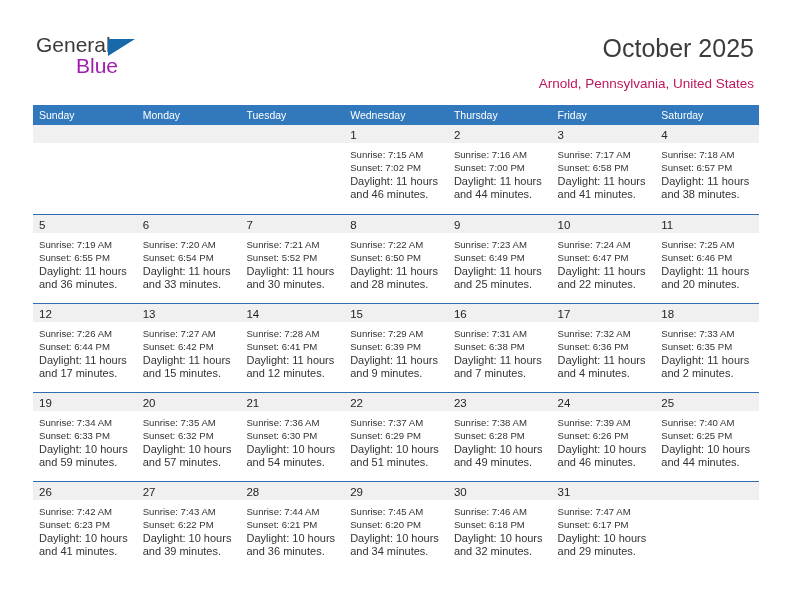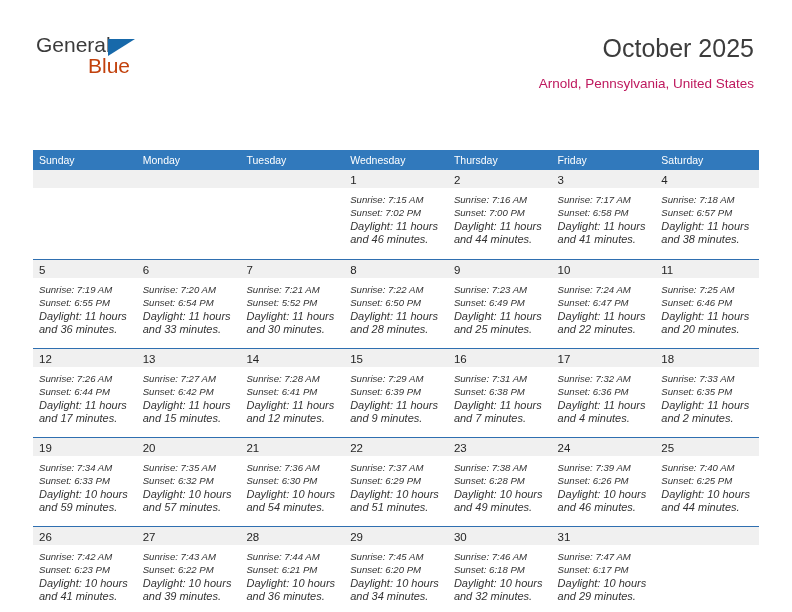--- a/index.html
+++ b/index.html
@@ -49,24 +49,24 @@
     position: absolute;
     left: 72px;
     top: 5px;
     width: 0;
     height: 0;
     border-left: 27px solid #1769aa;
     border-bottom: 17px solid transparent;
   }
   .logo-blue {
     position: absolute;
-    left: 52px;
+    left: 40px;
     top: 21px;
     font-size: 21px;
-    color: #c2410c;
+    color: #a21caf;
     line-height: 22px;
   }
   .title {
     position: absolute;
     right: 38px;
     top: 34px;
     font-size: 25px;
     color: #3c3c3c;
     text-align: right;
     white-space: nowrap;
@@ -85,21 +85,20 @@
   .calendar {
     position: absolute;
     left: 33px;
     top: 105px;
     width: 726px;
   }
   .weekdays {
     display: flex;
     background: #3179bc;
     height: 20px;
-    margin-top: 45px;
   }
   .weekday {
     flex: 1 1 0;
     color: #ffffff;
     font-size: 10.5px;
     line-height: 20px;
     padding-left: 6px;
     box-sizing: border-box;
     white-space: nowrap;
     overflow: hidden;
@@ -128,21 +127,20 @@
     display: block;
   }
   .day-num {
     font-size: 11.5px;
     color: #242424;
     line-height: 18px;
   }
   .day-body {
     padding: 5px 6px 0 6px;
     box-sizing: border-box;
-    font-style: italic;
   }
   .day-line {
     font-size: 9.6px;
     color: #333333;
     line-height: 13.4px;
     white-space: nowrap;
   }
   .day-daylight {
     font-size: 11px;
     color: #333333;

